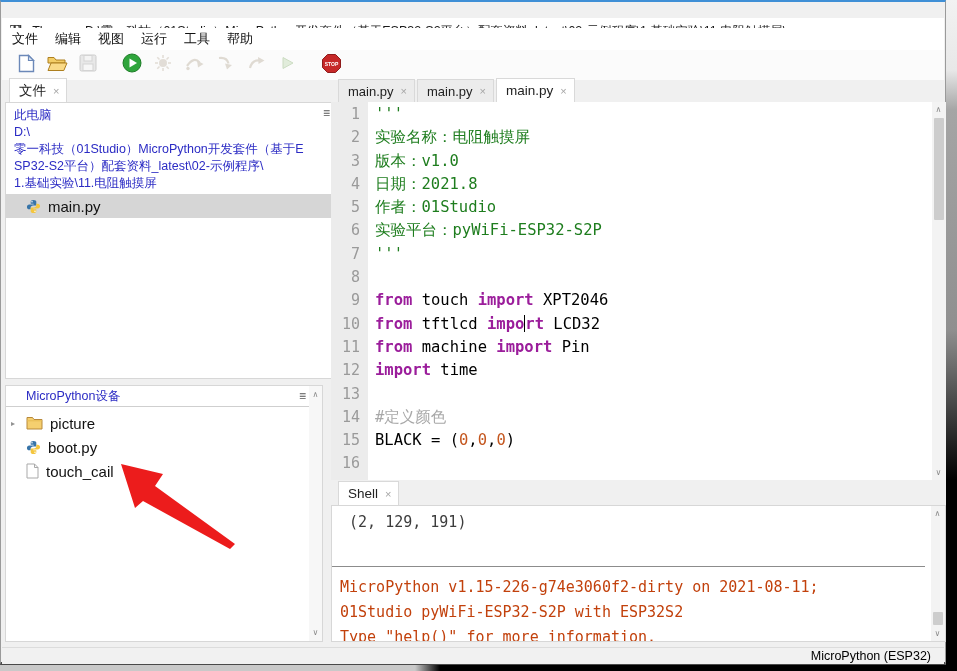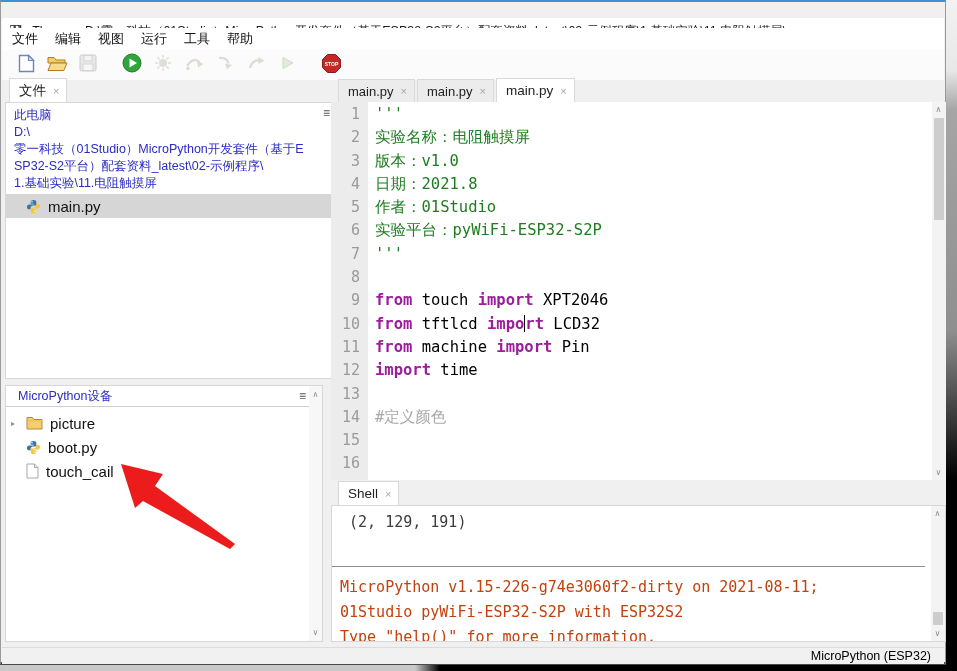--- a/index.html
+++ b/index.html
@@ -51,21 +51,21 @@
   .panel-menu{position:absolute;right:16px;top:4px;font-size:12px;font-weight:bold;color:#555;line-height:12px;}
   .vscroll{position:absolute;right:0;top:0;bottom:0;width:13px;background:#f7f7f7;}
   .scroll-arrow{position:absolute;left:0;width:13px;text-align:center;font-size:8px;color:#8a8a8a;}
   .path-lines{padding:4px 26px 0 8px;}
   .path-line{font-size:12.5px;line-height:17px;color:var(--link);white-space:nowrap;}
   .file-row{display:flex;align-items:center;height:24px;padding-left:20px;font-size:15px;color:#111;position:relative;}
   .file-row .f-icon{display:flex;margin-right:7px;}
   .file-row.selected{background:#d6d6d6;margin-right:13px;}
   .files-list{margin-top:2px;}
   .dev-header{height:20px;border-bottom:1px solid #cfcfcf;display:flex;align-items:center;
-    padding-left:12px;font-size:12.5px;color:var(--link);}
+    padding-left:20px;font-size:12.5px;color:var(--link);}
   .dev-list{padding-top:4px;}
   .expander{position:absolute;left:5px;font-size:8px;color:#909090;}
   
   .editor-panel{left:330px;top:100px;width:615px;height:378px;display:flex;border:none;}
   .gutter{width:37px;background:#ececec;font-family:"DejaVu Sans Mono",monospace;font-size:15px;
     color:#9a9a9a;text-align:right;padding:1px 8px 0 0;box-sizing:border-box;}
   .gutter div,.code-line{height:23.3px;line-height:23.3px;white-space:pre;}
   .code-area{flex:1;padding:1px 0 0 7px;font-family:"DejaVu Sans Mono",monospace;font-size:15.5px;color:#000;overflow:hidden;}
   .tk-kw{color:var(--kw);font-weight:bold;}
   .tk-str{color:var(--str);}
@@ -308,20 +308,21 @@
         <div class="code-line"><span class="tk-str">作者：01Studio</span></div>
         <div class="code-line"><span class="tk-str">实验平台：pyWiFi-ESP32-S2P</span></div>
         <div class="code-line"><span class="tk-str">'''</span></div>
         <div class="code-line"></div>
         <div class="code-line"><span class="tk-kw">from</span><span> touch </span><span class="tk-kw">import</span><span> XPT2046</span></div>
         <div class="code-line"><span class="tk-kw">from</span><span> tftlcd </span><span class="tk-kw">impo</span><span class="cursor"></span><span class="tk-kw">rt</span><span> LCD32</span></div>
         <div class="code-line"><span class="tk-kw">from</span><span> machine </span><span class="tk-kw">import</span><span> Pin</span></div>
         <div class="code-line"><span class="tk-kw">import</span><span> time</span></div>
         <div class="code-line"></div>
         <div class="code-line"><span class="tk-com">#定义颜色</span></div>
+        <div class="code-line"><span>BLACK = (</span><span class="tk-num">0</span><span>,</span><span class="tk-num">0</span><span>,</span><span class="tk-num">0</span><span>)</span></div>
       </div>
     <div class="ed-scroll">
       <span class="scroll-arrow" style="top:3px;">∧</span>
       <div class="thumb" style="top:16px;height:102px;"></div>
       <span class="scroll-arrow" style="bottom:3px;">∨</span>
     </div>
   </div>
 
   <div class="shell-strip">
     <div class="tab-group" style="left:7px;">

